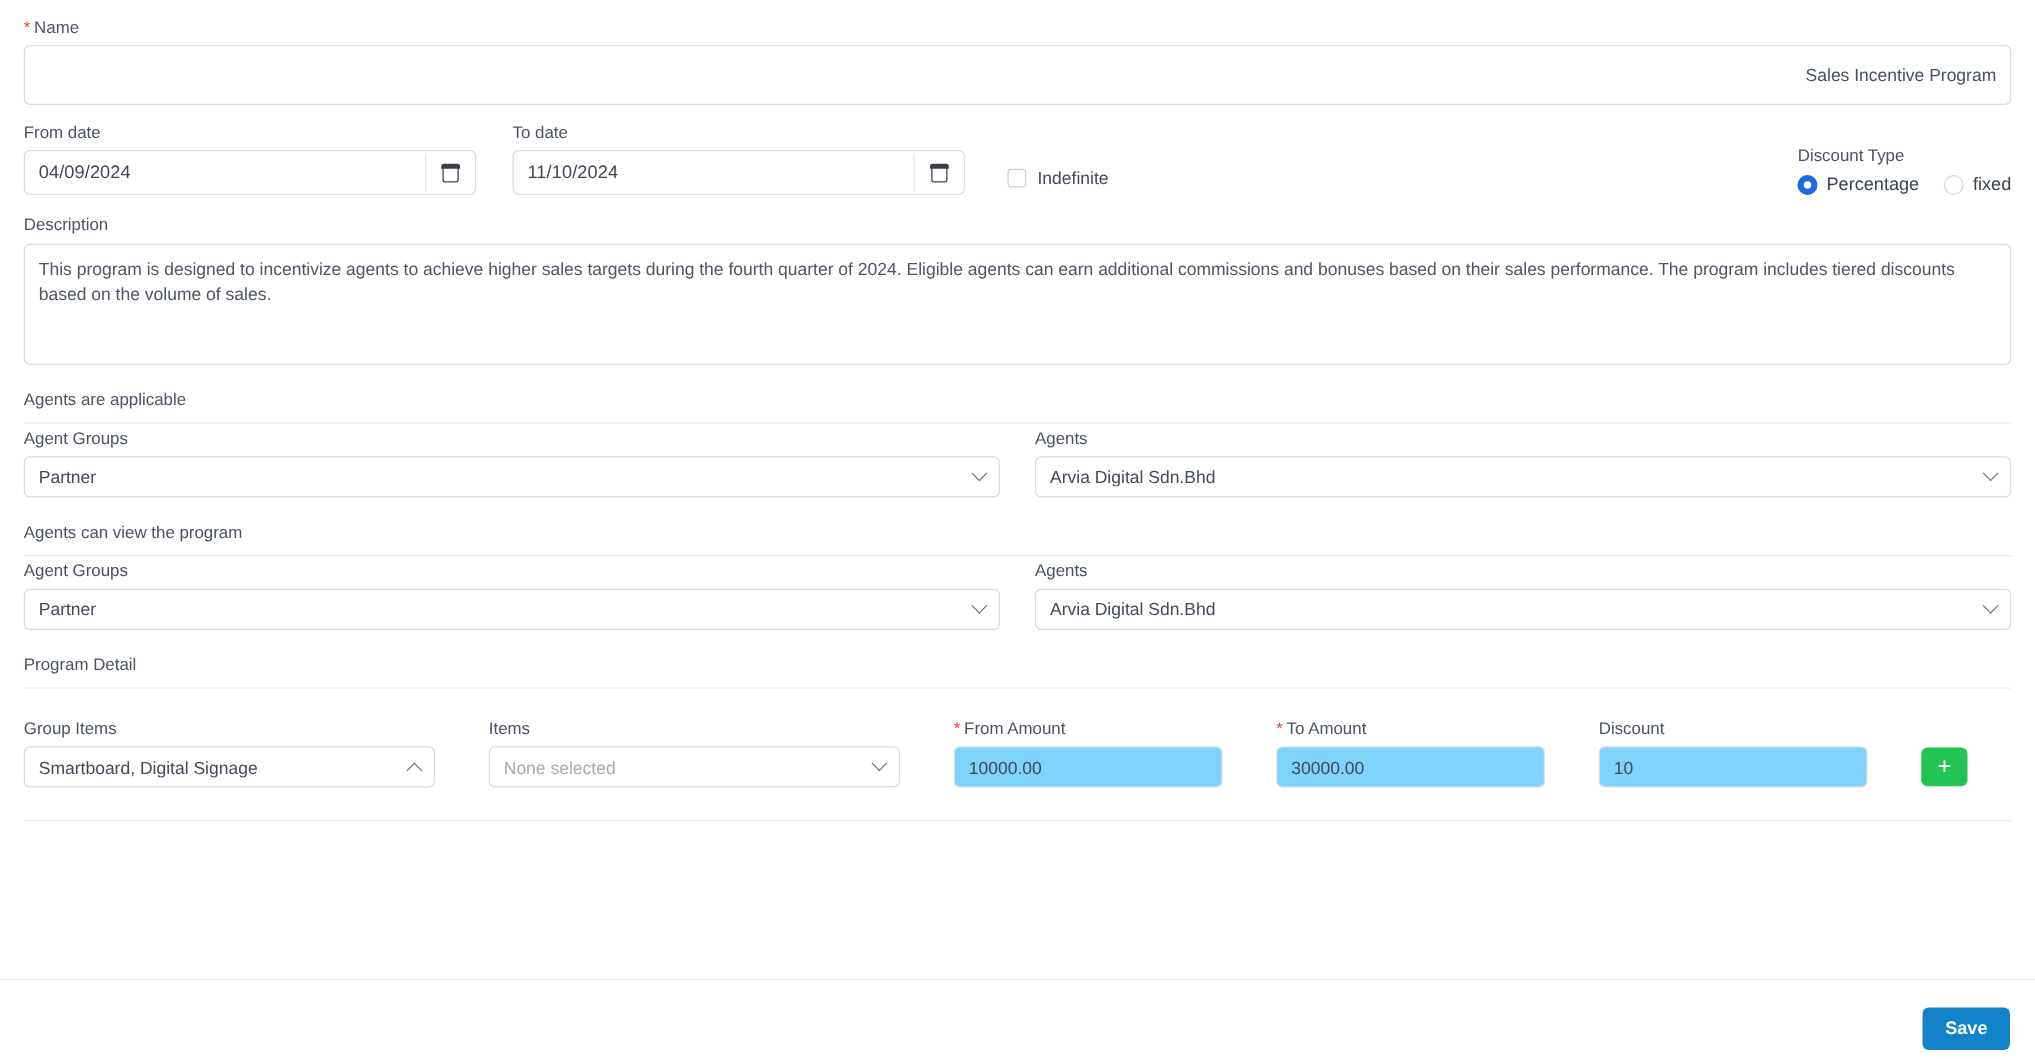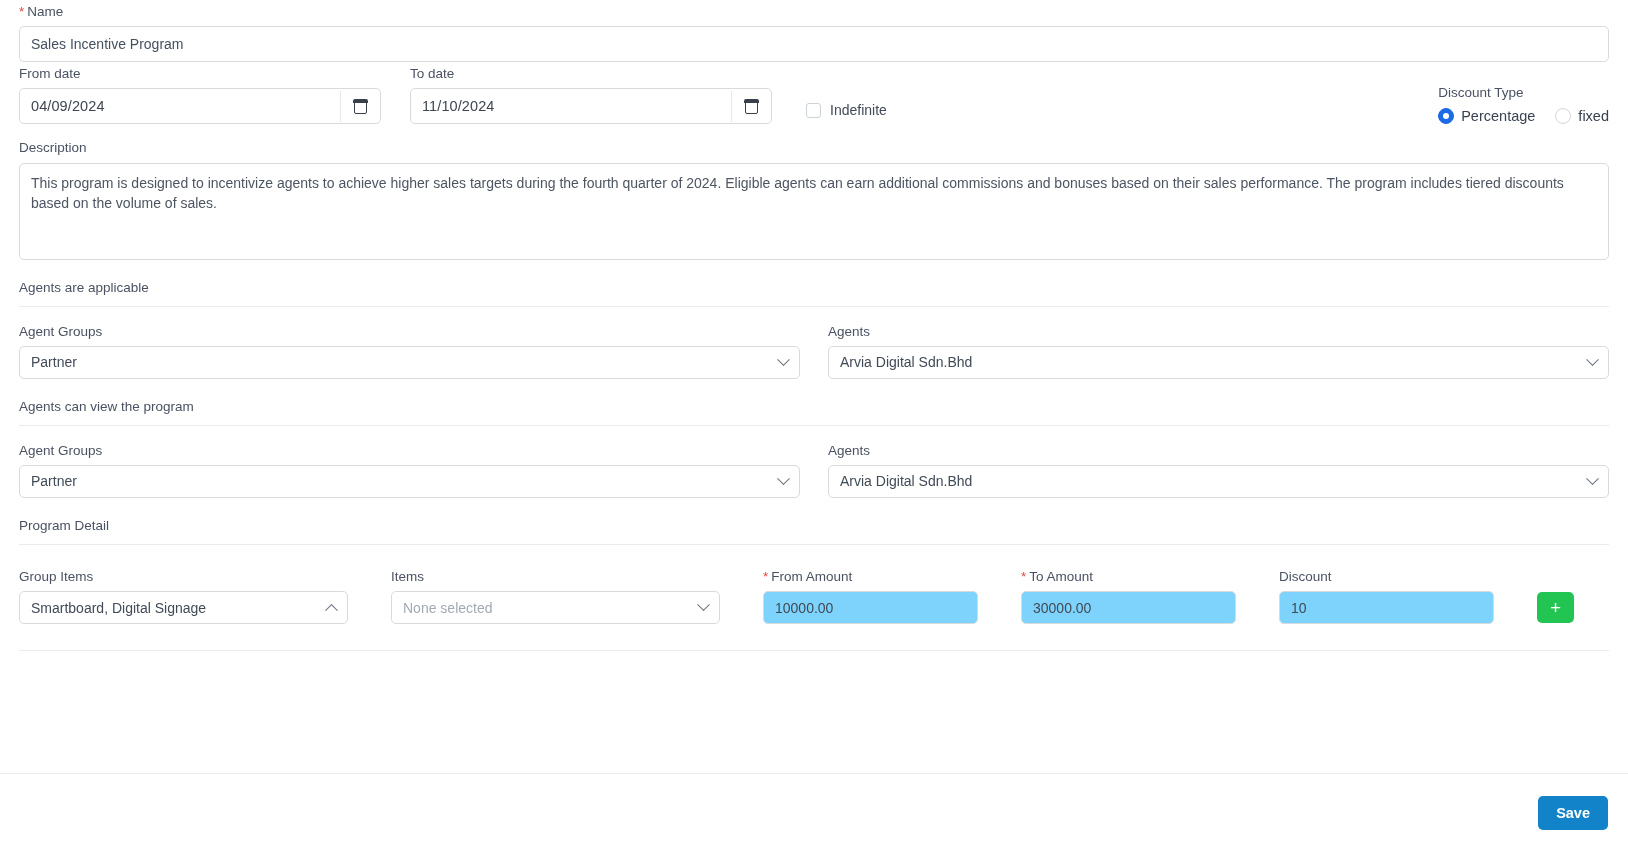--- a/index.html
+++ b/index.html
@@ -49,39 +49,40 @@
     color: #e2473d;
     font-size: 13.5px;
     margin-right: 3px;
   }
 
   .row {
     display: flex;
     align-items: flex-end;
   }
 
-  .block { margin-top: 4px; }
+  .block { margin-top: 14px; }
 
   input.text-input,
   .select-box,
   textarea.desc-input,
   .date-wrap {
     width: 100%;
     border: 1px solid #d7dbe0;
     border-radius: 5px;
     background: #fff;
     font-family: "Liberation Sans", sans-serif;
     font-size: 14px;
     color: #45505f;
   }
 
   input.text-input {
-    height: 36px;
+    height: 48px;
     padding: 0 11px;
     outline: none;
+    text-align: right;
   }
   input.text-input::placeholder { color: #9aa3ad; }
 
   
   .date-wrap {
     height: 36px;
     display: flex;
     align-items: center;
     padding: 0 0 0 11px;
     position: relative;
@@ -224,21 +225,21 @@
     transform: rotate(45deg) translate(-2px,-2px);
     flex: 0 0 auto;
   }
   .chev.up {
     transform: rotate(-135deg) translate(-2px,-2px);
   }
 
   .two-col {
     display: flex;
     gap: 28px;
-    margin-top: 17px;
+    margin-top: 4px;
   }
   .two-col > div { flex: 1; min-width: 0; }
 
   
   .detail-row {
     display: flex;
     align-items: flex-end;
     gap: 43px;
     margin-top: 24px;
   }

